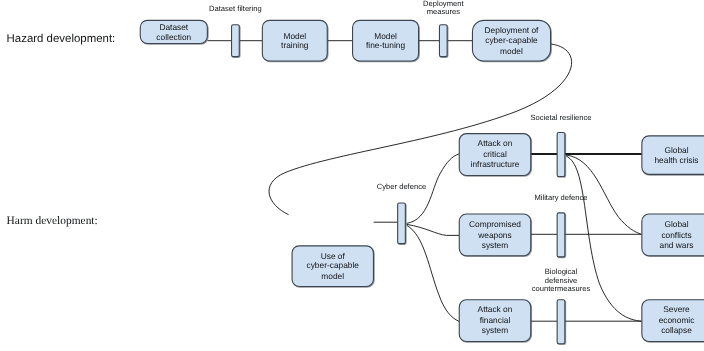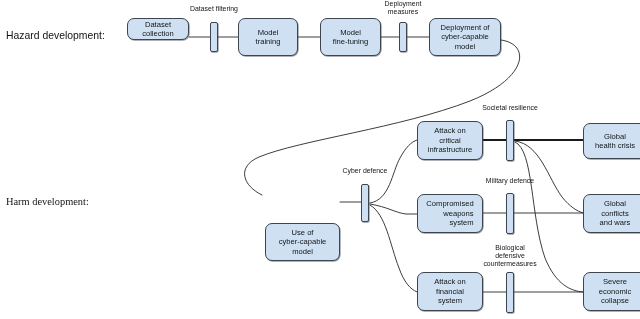--- a/index.html
+++ b/index.html
@@ -110,36 +110,36 @@
 collection</span>
       </div>
       <div class="node" style="left: 238px; top: 18px; width: 60px; height: 38px; background: rgb(207, 224, 242); border-color: rgb(60, 69, 80);">
         <span class="node-text">Model
 training</span>
       </div>
       <div class="node" style="left: 320px; top: 18px; width: 61px; height: 38px; background: rgb(207, 224, 242); border-color: rgb(60, 69, 80);">
         <span class="node-text">Model
 fine-tuning</span>
       </div>
-      <div class="node" style="left: 429px; top: 18px; width: 72px; height: 38px; background: rgb(207, 224, 242); border-color: rgb(60, 69, 80);">
+      <div class="node" style="left: 429px; top: 18px; width: 72px; height: 38px; background: rgb(207, 224, 242); border-color: rgb(60, 69, 80); border-radius: 11px;">
         <span class="node-text">Deployment of
 cyber-capable
 model</span>
       </div>
       <div class="node" style="left: 265px; top: 183px; width: 75px; height: 38px; background: rgb(207, 224, 242); border-color: rgb(60, 69, 80); margin-top: 40px;">
         <span class="node-text">Use of
 cyber-capable
 model</span>
       </div>
       <div class="node" style="left: 417px; top: 121px; width: 66px; height: 39px; background: rgb(207, 224, 242); border-color: rgb(60, 69, 80);">
         <span class="node-text">Attack on
 critical
 infrastructure</span>
       </div>
-      <div class="node" style="left: 417px; top: 194px; width: 66px; height: 39px; background: rgb(207, 224, 242); border-color: rgb(60, 69, 80); text-align: right;">
+      <div class="node" style="left: 417px; top: 194px; width: 66px; height: 39px; background: rgb(207, 224, 242); border-color: rgb(60, 69, 80);">
         <span class="node-text">Compromised
 weapons
 system</span>
       </div>
       <div class="node" style="left: 417px; top: 272px; width: 66px; height: 39px; background: rgb(207, 224, 242); border-color: rgb(60, 69, 80);">
         <span class="node-text">Attack on
 financial
 system</span>
       </div>
       <div class="node" style="left: 583px; top: 123px; width: 64px; height: 36px; background: rgb(207, 224, 242); border-color: rgb(60, 69, 80);">

